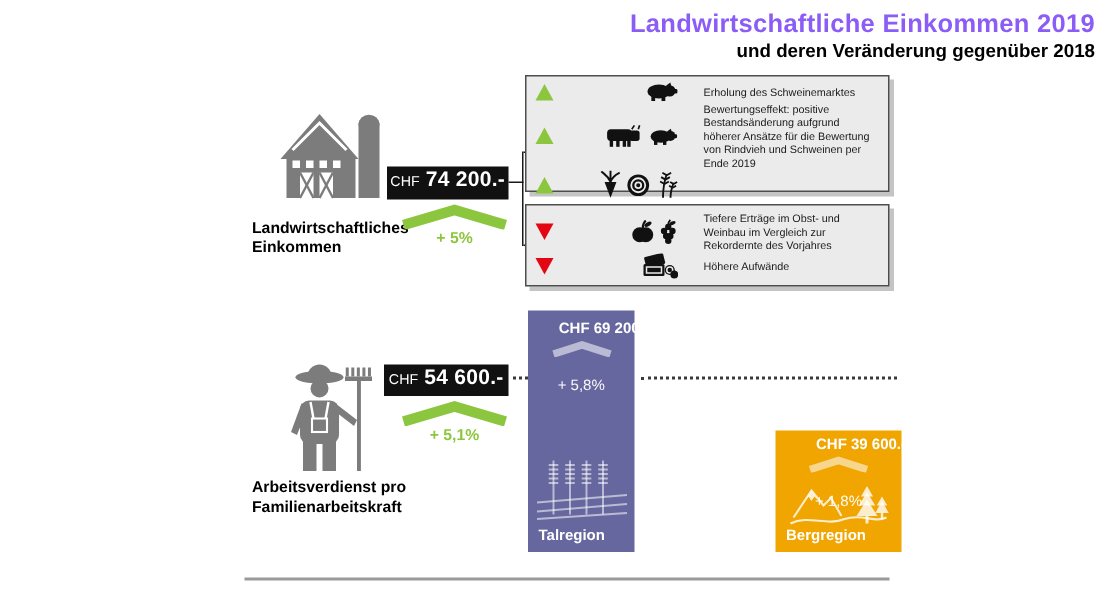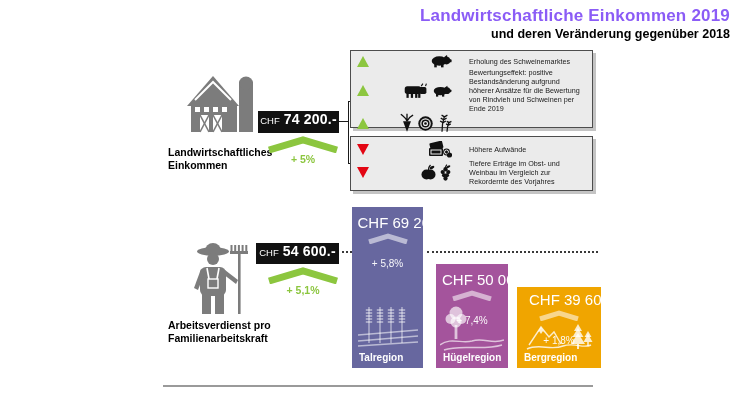--- a/index.html
+++ b/index.html
@@ -40,21 +40,21 @@
          border-bottom:11px solid #8CC63F;}
   .tri-down{width:0;height:0;border-left:6.5px solid transparent;border-right:6.5px solid transparent;
          border-top:11px solid #E30613;}
   
   .dotline{position:absolute;top:251px;height:0;border-top:2px dotted #3a3a3a;}
   
   .bar{position:absolute;display:flex;flex-direction:column;align-items:center;}
   .bar-tal{left:352px;top:207px;width:71px;height:161px;background:#67679F;}
   .bar-hue{left:436px;top:264px;width:72px;height:104px;background:#A4549C;}
   .bar-berg{left:517px;top:287px;width:84px;height:81px;background:#F0A500;text-align:right;}
-  .bar-val{margin-top:7px;font-size:15px;font-weight:400;color:#fff;white-space:nowrap;margin-left:30px;}
+  .bar-val{margin-top:7px;font-size:10px;font-weight:700;color:#fff;white-space:nowrap;margin-left:30px;}
   .bar-berg .bar-val{margin-top:4px;}
   .bar-chev{margin-top:2px;}
   .bar-pct{font-size:10px;color:rgba(255,255,255,.95);margin-top:14px;}
   .bar-icon{position:absolute;left:50%;transform:translateX(-50%);}
   .bar-region{position:absolute;left:7px;bottom:5px;font-size:10px;font-weight:700;color:#fff;}
   
   .footline{position:absolute;left:163px;top:385px;width:430px;height:2px;background:#9a9a9a;}
   .foottext{position:absolute;left:163px;top:391px;font-size:8px;color:#1a1a1a;}
   .foottext .b{font-weight:700;}
 </style>
@@ -177,54 +177,54 @@
       </div>
     </div>
   </div>
 
   <div class="panel panel-neg">
     <div class="row">
       <div class="tri-col">
           <div class="tri-down"></div>
         </div>
       <div class="icon-col">
-        <svg width="24" height="17" viewBox="0 0 24 17">
-          <rect x="2" y="1" width="13" height="7.5" rx="1" fill="#111" transform="rotate(-14 8 5)"></rect>
-          <rect x="1" y="7" width="14" height="8" rx="1" fill="#111"></rect>
-          <rect x="3" y="9" width="10" height="4" fill="none" stroke="#EBEBEB" stroke-width="1"></rect>
-          <circle cx="18.5" cy="11" r="3.4" fill="#111"></circle>
-          <circle cx="18.5" cy="11" r="2" fill="none" stroke="#EBEBEB" stroke-width="1"></circle>
-          <circle cx="21.5" cy="14" r="2.6" fill="#111"></circle>
-        </svg>
-      </div>
-      <div class="txt">Höhere Aufwände</div>
-    </div>
-    <div class="row">
-      <div class="tri-col">
-          <div class="tri-down"></div>
-        </div>
-      <div class="icon-col">
         <svg width="15" height="17" viewBox="0 0 15 17">
           <circle cx="5.5" cy="10.5" r="5" fill="#111"></circle>
             <circle cx="9.5" cy="10.5" r="5" fill="#111"></circle>
           <path d="M7.5,6 C7.5,4 8,2.5 9.5,1" fill="none" stroke="#111" stroke-width="1.4"></path>
           <ellipse cx="11" cy="3.5" rx="2.6" ry="1.3" fill="#111" transform="rotate(-30 11 3.5)"></ellipse>
         </svg>
         <svg width="13" height="17" viewBox="0 0 14 18" fill="#111">
           <path d="M7,4 C7,2.5 7.5,1.5 8.5,0.5" fill="none" stroke="#111" stroke-width="1.3"></path>
           <ellipse cx="10" cy="2.8" rx="2.4" ry="1.2" transform="rotate(-25 10 2.8)"></ellipse>
           <circle cx="7" cy="5.5" r="2.3"></circle>
             <circle cx="4" cy="8.5" r="2.3"></circle>
             <circle cx="10" cy="8.5" r="2.3"></circle>
           <circle cx="5.5" cy="12" r="2.3"></circle>
             <circle cx="8.5" cy="12" r="2.3"></circle>
             <circle cx="7" cy="15.5" r="2.3"></circle>
         </svg>
       </div>
       <div class="txt">Tiefere Erträge im Obst- und Weinbau im Vergleich zur Rekordernte des Vorjahres</div>
+    </div>
+    <div class="row">
+      <div class="tri-col">
+          <div class="tri-down"></div>
+        </div>
+      <div class="icon-col">
+        <svg width="24" height="17" viewBox="0 0 24 17">
+          <rect x="2" y="1" width="13" height="7.5" rx="1" fill="#111" transform="rotate(-14 8 5)"></rect>
+          <rect x="1" y="7" width="14" height="8" rx="1" fill="#111"></rect>
+          <rect x="3" y="9" width="10" height="4" fill="none" stroke="#EBEBEB" stroke-width="1"></rect>
+          <circle cx="18.5" cy="11" r="3.4" fill="#111"></circle>
+          <circle cx="18.5" cy="11" r="2" fill="none" stroke="#EBEBEB" stroke-width="1"></circle>
+          <circle cx="21.5" cy="14" r="2.6" fill="#111"></circle>
+        </svg>
+      </div>
+      <div class="txt">Höhere Aufwände</div>
     </div>
   </div>
 
   <svg class="abs" style="left:189px;top:239px;" width="64" height="78" viewBox="0 0 64 78">
     <g fill="#7C7C7C">
       <path d="M16,12 a8,8 0 0 1 16,0 z"></path>
       <ellipse cx="24" cy="12.5" rx="16" ry="4.2"></ellipse>
       <circle cx="24" cy="20" r="6"></circle>
       <rect x="11" y="28" width="26" height="29" rx="6"></rect>
       <path d="M12,30 L5,49 L9,51 L16,33 z"></path>
@@ -282,41 +282,20 @@
         </g>
       <g transform="translate(46,0)">
           <line x1="0" y1="8" x2="0" y2="44"></line>
           <path d="M-3.2,11 h6.4 M-3.2,14 h6.4 M-3.2,17 h6.4 M-3.2,20 h6.4 M-3.2,23 h6.4"></path>
         </g>
       <path d="M2,36 L62,31 M2,42 L62,37 M2,47 L62,43"></path>
     </svg>
     <div class="bar-region">Talregion</div>
   </div>
 
-  <div class="bar bar-hue">
-    <div class="bar-val">CHF 50 000.-</div>
-    <svg class="bar-chev" width="44" height="11" viewBox="0 0 44 11">
-      <path d="M3,9 L22,3 L41,9" fill="none" stroke="rgba(255,255,255,.55)" stroke-width="5"></path>
-    </svg>
-    <div class="bar-pct">+ 7,4%</div>
-    <svg class="bar-icon" style="bottom:14px;" width="64" height="54" viewBox="0 0 64 54">
-      <g fill="rgba(255,255,255,.65)">
-        <circle cx="16" cy="13" r="6.5"></circle>
-          <circle cx="10.5" cy="19" r="5"></circle>
-        <circle cx="21.5" cy="19" r="5"></circle>
-          <circle cx="16" cy="22" r="5.5"></circle>
-        <rect x="14.6" y="25" width="2.8" height="14"></rect>
-      </g>
-      <g fill="none" stroke="rgba(255,255,255,.65)" stroke-width="1.4">
-        <path d="M0,45 C10,37 22,44 32,41 C44,37 52,45 64,40"></path>
-        <path d="M4,50 C20,44 42,51 62,45"></path>
-      </g>
-    </svg>
-    <div class="bar-region">Hügelregion</div>
-  </div>
 
   <div class="bar bar-berg">
     <div class="bar-val">CHF 39 600.-</div>
     <svg class="bar-chev" width="44" height="11" viewBox="0 0 44 11">
       <path d="M3,9 L22,3 L41,9" fill="none" stroke="rgba(255,255,255,.55)" stroke-width="5"></path>
     </svg>
     <div class="bar-pct">+ 1,8%</div>
     <svg class="bar-icon" style="bottom:15px;" width="68" height="32" viewBox="0 0 68 32">
       <g fill="none" stroke="rgba(255,255,255,.8)" stroke-width="1.4">
         <path d="M4,24 L16,6 L24,16 L29,11 L36,23"></path>

